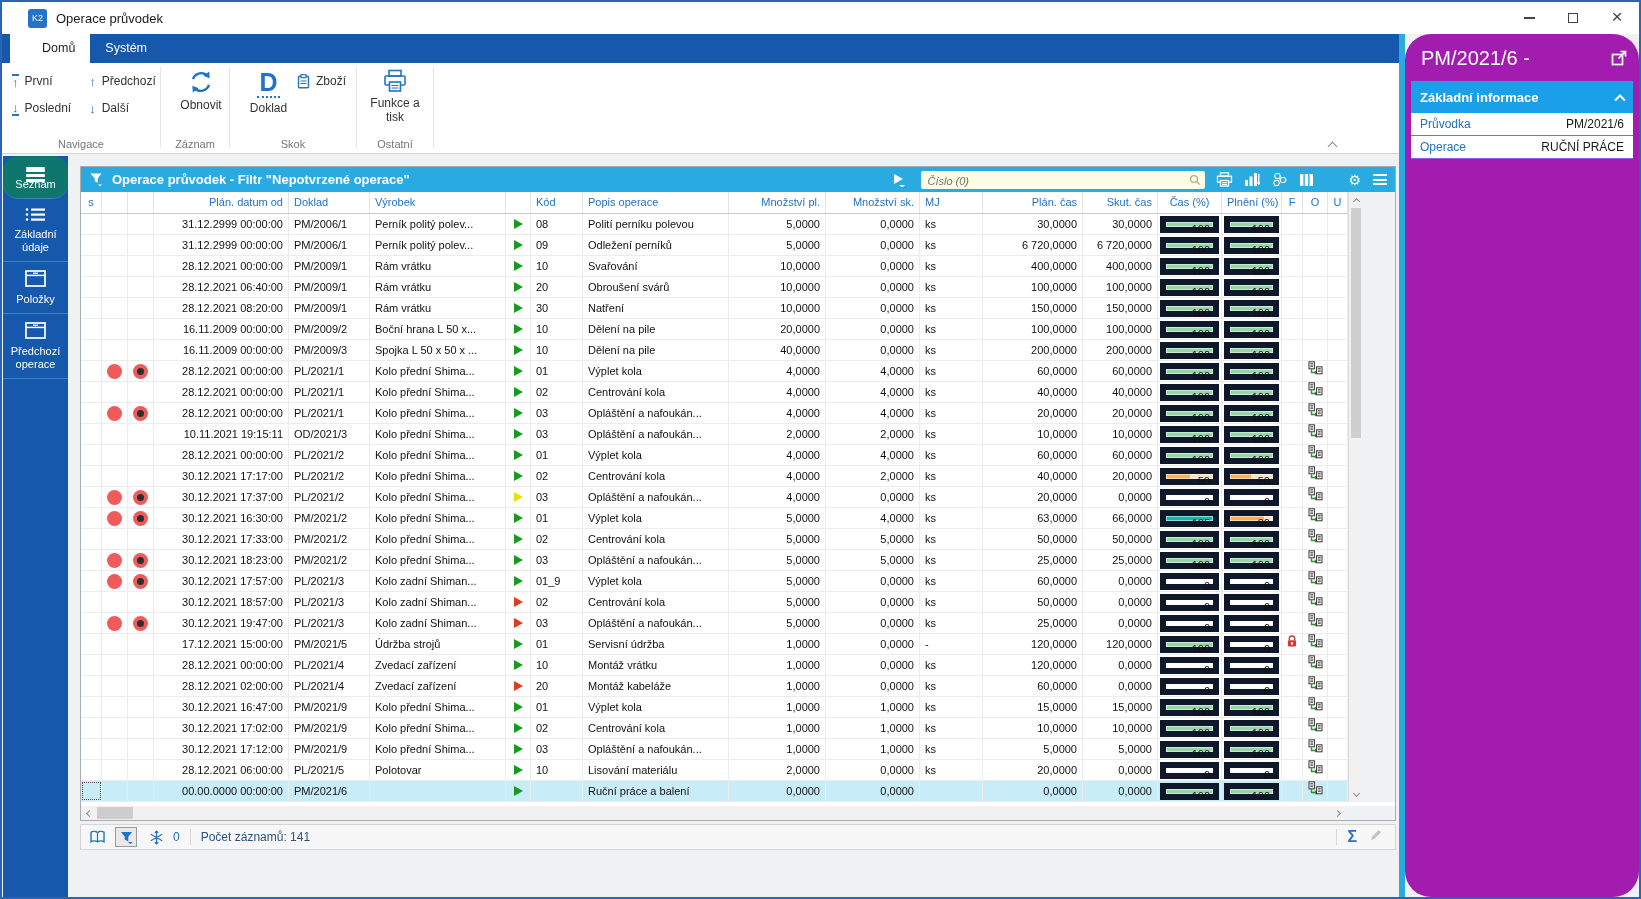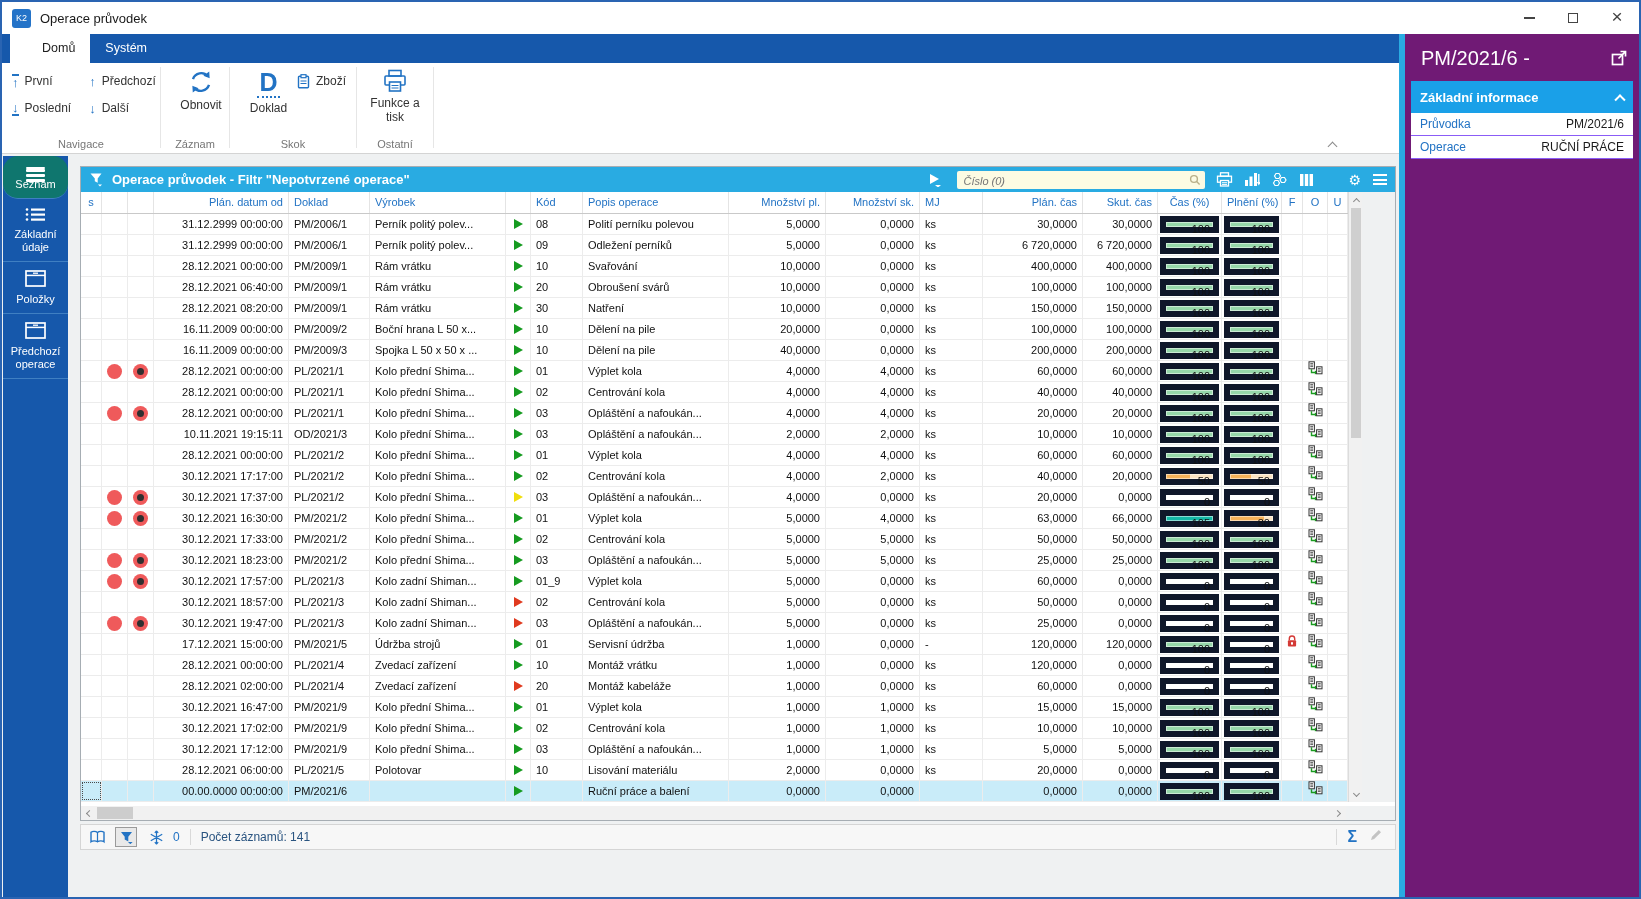--- a/index.html
+++ b/index.html
@@ -1,21 +1,21 @@
 <!DOCTYPE html>
 <html><head>
 <meta charset="utf-8">
 <style>
   * { margin:0; padding:0; box-sizing:border-box; }
   body { font-family:"Liberation Sans", sans-serif; background:#666; }
   .window { position:relative; width:1641px; height:899px; background:#eff1f2; border:2px solid #2a64b2; overflow:hidden; }
 
   
   .titlebar { position:absolute; left:0; top:0; width:100%; height:32px; background:#fff; display:flex; align-items:center; }
-  .applogo { width:19px; height:19px; margin-left:10px; background:#2473c8; border-radius:3px; color:#fff; font-size:9px; font-weight:normal; display:flex; align-items:center; justify-content:center; }
+  .applogo { width:19px; height:19px; margin-left:26px; background:#2473c8; border-radius:3px; color:#fff; font-size:9px; font-weight:normal; display:flex; align-items:center; justify-content:center; }
   .apptitle { margin-left:9px; font-size:13px; color:#1a1a1a; }
   .wincontrols { margin-left:auto; display:flex; height:32px; }
   .winbtn { width:44px; height:32px; display:flex; align-items:center; justify-content:center; cursor:pointer; }
   .glyph-min { width:11px; height:2px; background:#444; }
   .glyph-max { width:10px; height:10px; border:1.4px solid #444; }
   .glyph-close::before { content:"×"; font-size:19px; color:#444; line-height:10px; }
 
   
   .tabbar { position:absolute; left:0; top:32px; width:1397px; height:29px; background:#1658ab; display:flex; align-items:flex-end; padding-left:8px; }
   .rtab { height:29px; line-height:29px; padding:0 15px; font-size:12.5px; color:#fff; cursor:pointer; }
@@ -47,21 +47,21 @@
 
   
   .main { position:absolute; left:0; top:152px; width:1397px; bottom:0; background:#eff1f2; }
 
   
   .gridbox { position:absolute; left:78px; top:12px; width:1316px; height:655px; background:#fff; border:1px solid #a6adb3; }
   .gtitle { height:25px; background:#29abe2; display:flex; align-items:center; padding:0 8px; }
   .gtitle-text { color:#fff; font-size:13px; font-weight:bold; margin-left:8px; white-space:nowrap; }
   .gt-right { margin-left:auto; display:flex; align-items:center; }
   .gt-icon { margin-left:11px; display:flex; align-items:center; cursor:pointer; }
-  .searchbox { position:relative; width:248px; height:18px; margin-left:16px; background:#fcfbe3; border-radius:2px; }
+  .searchbox { position:relative; width:284px; height:18px; margin-left:16px; background:#fcfbe3; border-radius:2px; }
   .searchbox input { width:100%; height:100%; background:transparent; border:none; outline:none; font-style:italic; font-size:11px; color:#8f8d72; padding:0 20px 0 6px; font-family:"Liberation Sans", sans-serif; }
   .searchbox svg { position:absolute; right:4px; top:3px; }
   .gt-gear { margin-left:34px; color:#fff; font-size:14px; line-height:14px; cursor:pointer; }
   .gt-burger { margin-left:12px; cursor:pointer; }
   .gt-burger span { display:block; width:14px; height:2px; background:#fff; margin:2.5px 0; }
 
   .gbody { display:flex; }
   .gscroll { width:1267px; }
   .ghead { display:flex; height:22px; border-bottom:1px solid #c9c9c9; background:#fff; }
   .hcell { font-size:11px; color:#2273c4; line-height:21px; border-right:1px solid #e4e4e4; padding:0 5px; white-space:nowrap; overflow:hidden; cursor:pointer; }
@@ -112,21 +112,21 @@
   .st-icon { display:flex; align-items:center; margin-right:9px; }
   .funnelbox { width:22px; height:20px; border:1px solid #9a9a9a; background:#e9e9e9; display:flex; align-items:center; justify-content:center; position:relative; cursor:pointer; }
   .st-count { color:#2273c4; font-size:12px; margin-right:10px; }
   .st-sep { width:1px; height:16px; background:#d9d9d9; margin-right:10px; }
   .st-records { color:#2a5480; font-size:12px; }
   .st-sigma { color:#2273c4; font-size:16px; font-weight:bold; margin:0 0 0 10px; cursor:pointer; }
   .st-pencil { margin-left:12px; }
 
   
   .cyandiv { position:absolute; left:1397px; top:32px; width:6px; bottom:0; background:#29abe2; }
-  .panel { position:absolute; left:1403px; top:32px; right:0; bottom:0; background:#701a75; }
+  .panel { position:absolute; left:1403px; top:32px; right:0; bottom:0; background:#a21caf;border-radius:26px; }
   .paneltitle { color:#fff; font-size:20px; padding:13px 16px 11px 16px; }
   .panel-expand { position:absolute; top:16px; right:12px; cursor:pointer; }
   .psection { margin:0 6px; }
   .pshead { height:25px; background:#1aa0e8; color:#fff; font-size:13px; font-weight:bold; display:flex; align-items:center; padding:16px 9px; cursor:pointer; }
   .pshead .chevw { margin-left:auto; width:8px; height:8px; border-left:2px solid #fff; border-top:2px solid #fff; transform:rotate(45deg) translate(2px,2px); }
   .pfields { background:#fff; }
   .pfrow { display:flex; height:23px; align-items:center; padding:0 9px; border-bottom:1px solid #8b5cf6; }
   .pfl { color:#2273c4; font-size:12px; }
   .pfv { margin-left:auto; color:#1a1a1a; font-size:12px; }
 </style>

